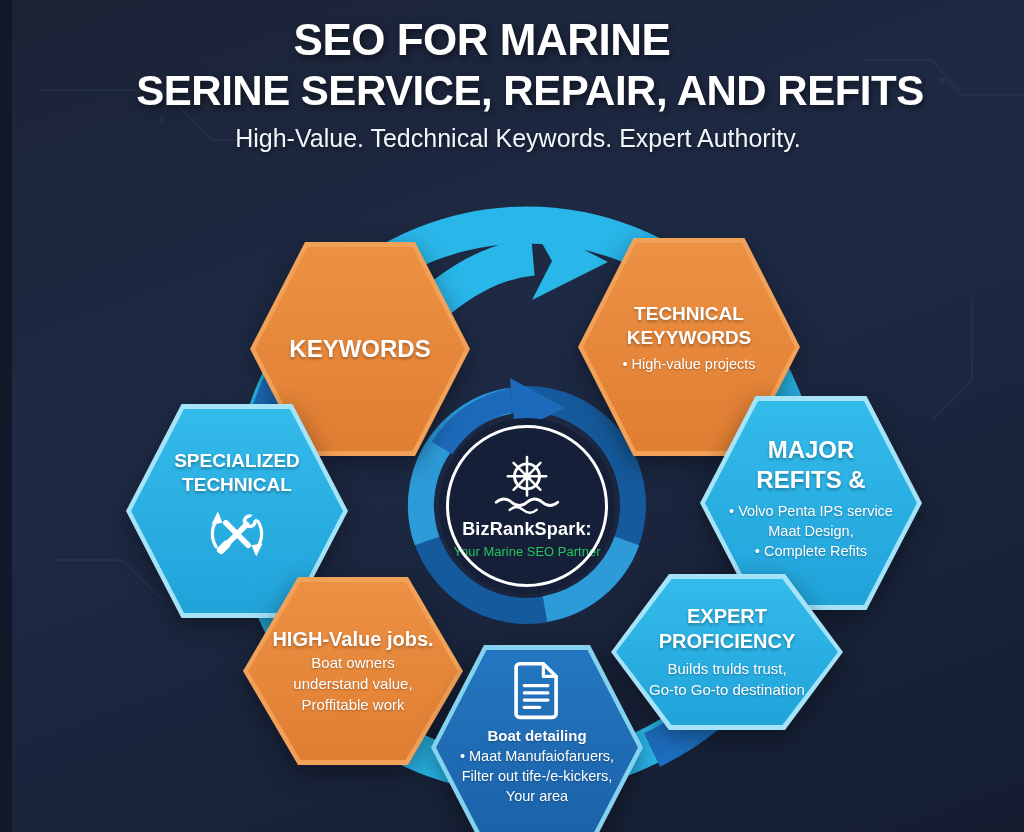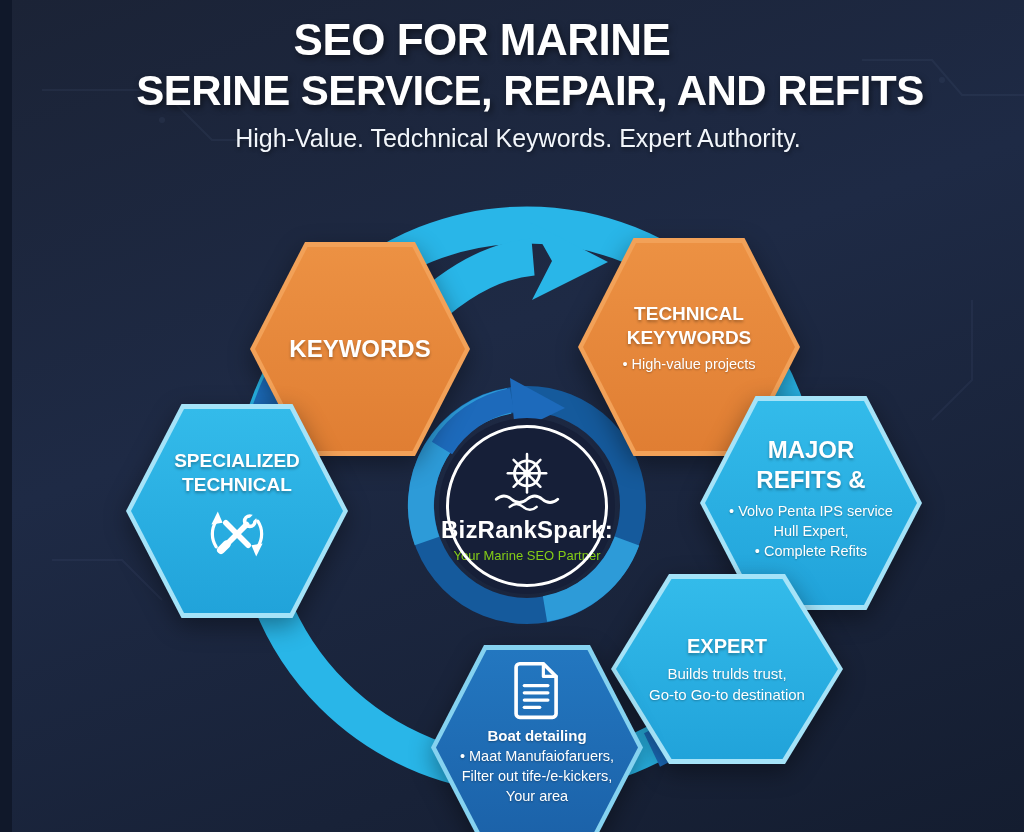--- a/index.html
+++ b/index.html
@@ -36,35 +36,35 @@
   .hx-title{font-weight:700;text-shadow:0 2px 3px rgba(0,0,0,.3);line-height:1.25;}
   .hx-line{font-weight:400;text-shadow:0 1px 2px rgba(0,0,0,.3);line-height:1.4;}
   .fs21{font-size:24px;} .fs20{font-size:20px;} .fs19{font-size:19px;}
   .fs15{font-size:15px;} .fs14{font-size:14.5px;}
   
   #hex-keywords   {left:238px;top:242px;width:220px;height:214px;}
   #hex-technical  {left:566px;top:238px;width:222px;height:218px;}
   #hex-specialized{left:114px;top:404px;width:222px;height:214px;}
   #hex-refits     {left:688px;top:396px;width:222px;height:214px;}
   #hex-highvalue  {left:231px;top:577px;width:220px;height:188px;}
-  #hex-expert     {left:599px;top:574px;width:232px;height:190px;}
+  #hex-expert     {left:599px;top:574px;width:232px;height:156px;}
   #hex-local      {left:419px;top:645px;width:212px;height:205px;}
   #hex-technical  .hex-in{padding-bottom:18px;}
   #hex-specialized.hexwrap .hex-in{padding-bottom:7px;}
   #hex-refits     .hex-in{padding-bottom:10px;}
   #hex-local      .hex-in{padding-bottom:28px;}
   .gap6{height:6px;} .gap4{height:4px;}
   
   #center-badge{position:absolute;left:427px;top:418px;width:176px;height:176px;z-index:2;
     border-radius:50%;background:#161f38;display:flex;flex-direction:column;
     align-items:center;justify-content:center;text-align:center;padding-bottom:0;box-sizing:border-box;}
   #center-badge::after{content:"";position:absolute;inset:7px;border:3px solid #ffffff;
     border-radius:50%;pointer-events:none;}
-  .brand{font-size:24px;font-weight:700;letter-spacing:.2px;margin-top:4px;}
-  .tagline{font-size:13px;font-weight:400;color:#84cc16;margin-top:4px;}
+  .brand{font-size:18px;font-weight:700;letter-spacing:.2px;margin-top:4px;}
+  .tagline{font-size:13px;font-weight:400;color:#22c55e;margin-top:4px;}
 </style>
 </head>
 <body>
 
 <div id="canvas">
 
   <svg id="ring-layer" width="1024" height="832" viewBox="0 0 1024 832">
 
     <g stroke="#9db8e8" stroke-width="2" opacity="0.055" fill="none">
       <path d="M30 90 H150 L200 140 H280"></path>
@@ -143,31 +143,42 @@
       </div>
   </div>
 
   <div class="hexwrap" id="hex-refits">
     <div class="hex blue">
         <div class="hex-in">
       <div class="hx-title fs21">MAJOR</div>
       <div class="hx-title fs21">REFITS &amp;</div>
       <div class="gap6"></div>
       <div class="hx-line fs14">• Volvo Penta IPS service</div>
-      <div class="hx-line fs14">Hull Expert,</div>
+      <div class="hx-line fs14">Maat Design,</div>
       <div class="hx-line fs14">• Complete Refits</div>
     </div>
       </div>
   </div>
 
+  <div class="hexwrap" id="hex-highvalue">
+    <div class="hex orange">
+        <div class="hex-in">
+      <div class="hx-title fs20">HIGH-Value jobs.</div>
+      <div class="hx-line fs15">Boat owners</div>
+      <div class="hx-line fs15">understand value,</div>
+      <div class="hx-line fs15">Proffitable work</div>
+    </div>
+      </div>
+  </div>
 
   <div class="hexwrap" id="hex-expert">
     <div class="hex blue">
         <div class="hex-in">
       <div class="hx-title fs20">EXPERT</div>
+      <div class="hx-title fs20">PROFICIENCY</div>
       <div class="gap4"></div>
       <div class="hx-line fs15">Builds trulds trust,</div>
       <div class="hx-line fs15">Go-to Go-to destination</div>
     </div>
       </div>
   </div>
 
   <div class="hexwrap" id="hex-local">
     <div class="hex darkblue">
         <div class="hex-in">

